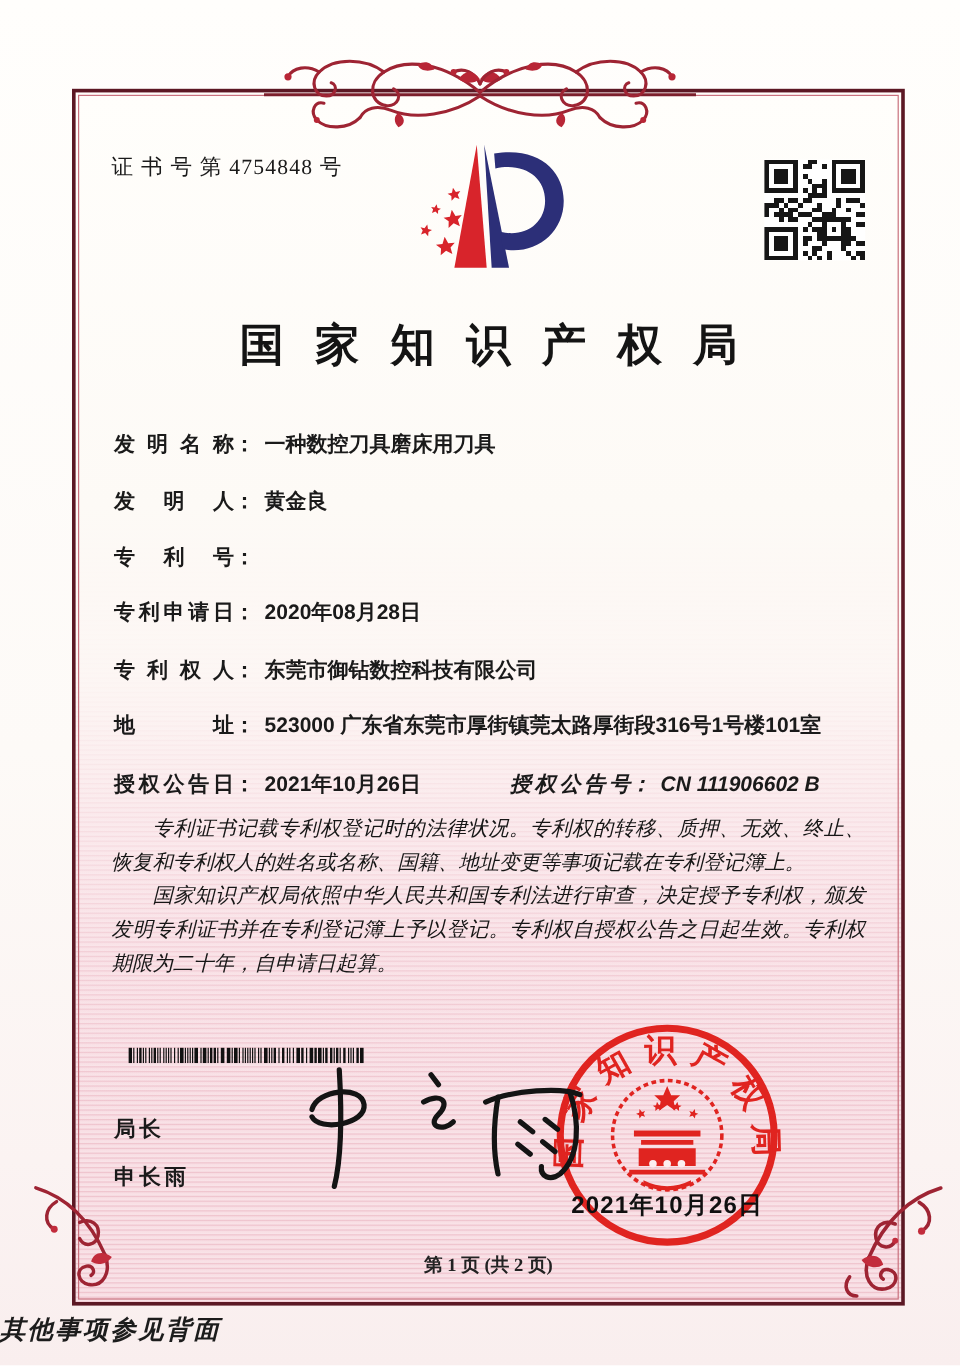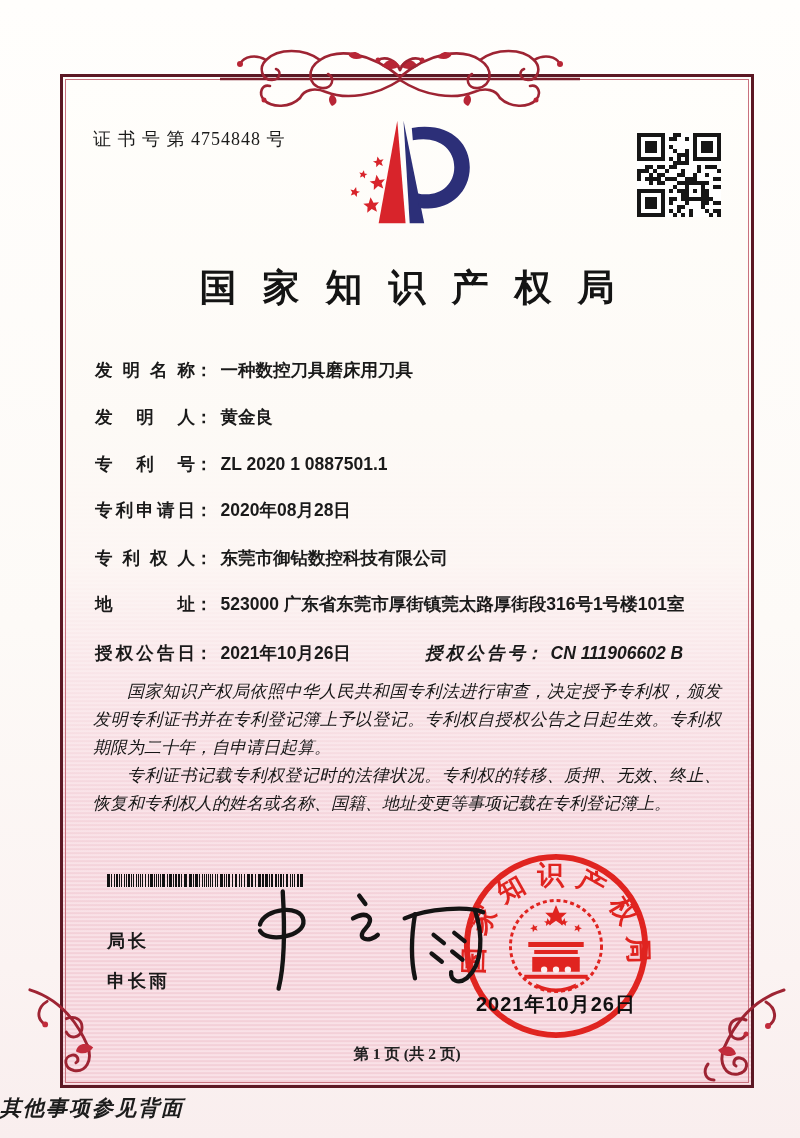--- a/index.html
+++ b/index.html
@@ -27,21 +27,21 @@
   .fvalue{flex:1 1 auto;margin-left:8px;text-align:left;}
   .r1{top:280px}.r2{top:327px}.r3{top:374px}.r4{top:420px}.r5{top:468px}.r6{top:514px}.r7{top:563px}
   .grant-group1{flex:0 0 330px;display:flex;}
   .grant-group2{flex:1 1 auto;display:flex;font-style:italic;}
   .grant-group1 .fvalue,.grant-group2 .fvalue{flex:0 0 auto;}
   .body-text{position:absolute;left:30px;top:600px;width:628px;
              font-family:"DejaVu Serif","Liberation Serif",serif;font-style:italic;
              font-size:17px;line-height:28px;color:#161616;text-align:justify;font-weight:500;}
   .body-text p{margin:0;text-indent:2em;}
   .barcode{position:absolute;left:44px;top:796px;width:198px;height:13px;}
-  .director{position:absolute;left:32px;top:852px;font-size:18px;font-weight:700;color:#1a1a1a;letter-spacing:3px;margin-left:12px;}
+  .director{position:absolute;left:32px;top:852px;font-size:18px;font-weight:700;color:#1a1a1a;letter-spacing:3px;}
   .director div{margin-bottom:16px;}
   .signature{position:absolute;left:135px;top:802px;width:310px;height:118px;z-index:4;}
   .seal{position:absolute;left:394px;top:770px;width:198px;height:198px;z-index:2;}
   .seal-date{position:absolute;left:368px;top:914px;width:250px;text-align:center;z-index:5;
              font-size:20px;font-weight:700;color:#101010;letter-spacing:1px;}
   .page-info{position:absolute;left:0;top:967px;width:100%;text-align:center;
              font-family:"Liberation Serif","DejaVu Serif",serif;font-size:15.5px;font-weight:600;color:#222;}
   .back-note{position:absolute;left:0;top:1094px;width:100%;text-align:left;
              font-family:"DejaVu Serif","Liberation Serif",serif;font-style:italic;
              font-size:21px;font-weight:600;color:#1c1c1c;letter-spacing:2px;}
@@ -328,21 +328,20 @@
         <span class="fvalue">一种数控刀具磨床用刀具</span>
       </div>
       <div class="frow r2">
         <span class="flabel">发明人</span>
           <span class="fcolon">：</span>
         <span class="fvalue">黄金良</span>
       </div>
       <div class="frow r3">
         <span class="flabel">专利号</span>
           <span class="fcolon">：</span>
-        <span class="fvalue">ZL 2020 1 0887501.1</span>
       </div>
       <div class="frow r4">
         <span class="flabel">专利申请日</span>
           <span class="fcolon">：</span>
         <span class="fvalue">2020年08月28日</span>
       </div>
       <div class="frow r5">
         <span class="flabel">专利权人</span>
           <span class="fcolon">：</span>
         <span class="fvalue">东莞市御钻数控科技有限公司</span>
@@ -360,22 +359,22 @@
         </span>
         <span class="grant-group2">
           <span class="flabel">授权公告号</span>
             <span class="fcolon">：</span>
           <span class="fvalue">CN 111906602 B</span>
         </span>
       </div>
     </div>
 
     <div class="body-text">
+      <p>专利证书记载专利权登记时的法律状况。专利权的转移、质押、无效、终止、恢复和专利权人的姓名或名称、国籍、地址变更等事项记载在专利登记簿上。</p>
       <p>国家知识产权局依照中华人民共和国专利法进行审查，决定授予专利权，颁发发明专利证书并在专利登记簿上予以登记。专利权自授权公告之日起生效。专利权期限为二十年，自申请日起算。</p>
-      <p>专利证书记载专利权登记时的法律状况。专利权的转移、质押、无效、终止、恢复和专利权人的姓名或名称、国籍、地址变更等事项记载在专利登记簿上。</p>
     </div>
 
     <div class="barcode">
       <svg id="bcsvg" width="198" height="13">
           <rect x="0" y="0" width="3" height="13" fill="#111"></rect>
           <rect x="4" y="0" width="1" height="13" fill="#111"></rect>
           <rect x="7" y="0" width="1" height="13" fill="#111"></rect>
           <rect x="9" y="0" width="2" height="13" fill="#111"></rect>
           <rect x="12" y="0" width="1" height="13" fill="#111"></rect>
           <rect x="14" y="0" width="1" height="13" fill="#111"></rect>

